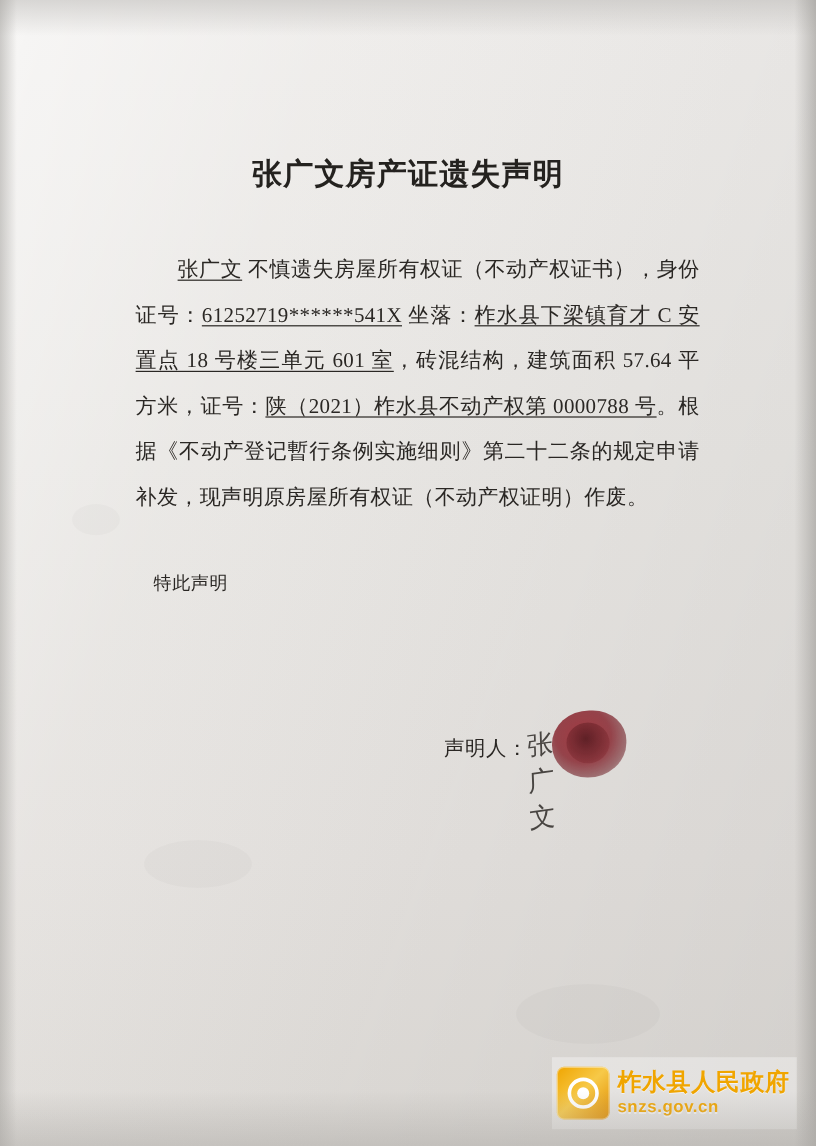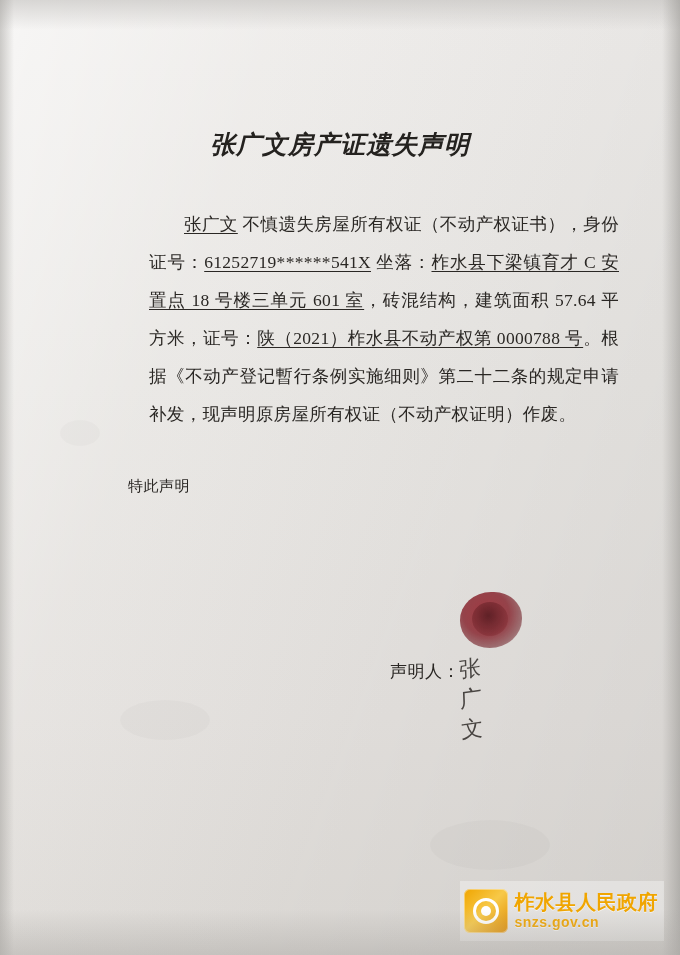--- a/index.html
+++ b/index.html
@@ -57,34 +57,32 @@
     position: absolute;
     top: 128px;
     left: 0;
     width: 100%;
     text-align: center;
     font-size: 25px;
     font-weight: bold;
     letter-spacing: 1px;
     color: #24221f;
     font-family: "Liberation Serif", serif;
-    font-style: italic;
   }
 
   .body-block {
     position: absolute;
     top: 205px;
     left: 113px;
     width: 470px;
     font-size: 17.5px;
     line-height: 38px;
     color: #2a2724;
     text-align: justify;
     letter-spacing: 0.3px;
-    margin-left: 36px;
   }
   .body-block p {
     margin: 0;
   }
   .indent {
     text-indent: 2em;
   }
   .ul {
     text-decoration: underline;
     text-underline-offset: 3px;
@@ -99,25 +97,24 @@
     left: 113px;
     font-size: 15px;
     color: #2a2724;
     text-indent: 1em;
     letter-spacing: 0.5px;
   }
 
   .signature-row {
     position: absolute;
     top: 612px;
-    left: 390px;
+    left: 370px;
     font-size: 17px;
     color: #2a2724;
     letter-spacing: 0.5px;
-    margin-top: 48px;
   }
   .sig-scribble {
     position: absolute;
     left: 70px;
     top: -6px;
     font-family: "Liberation Serif", serif;
     font-size: 22px;
     color: #2f2b28;
     transform: rotate(-8deg) skewX(-6deg);
     opacity: 0.85;

